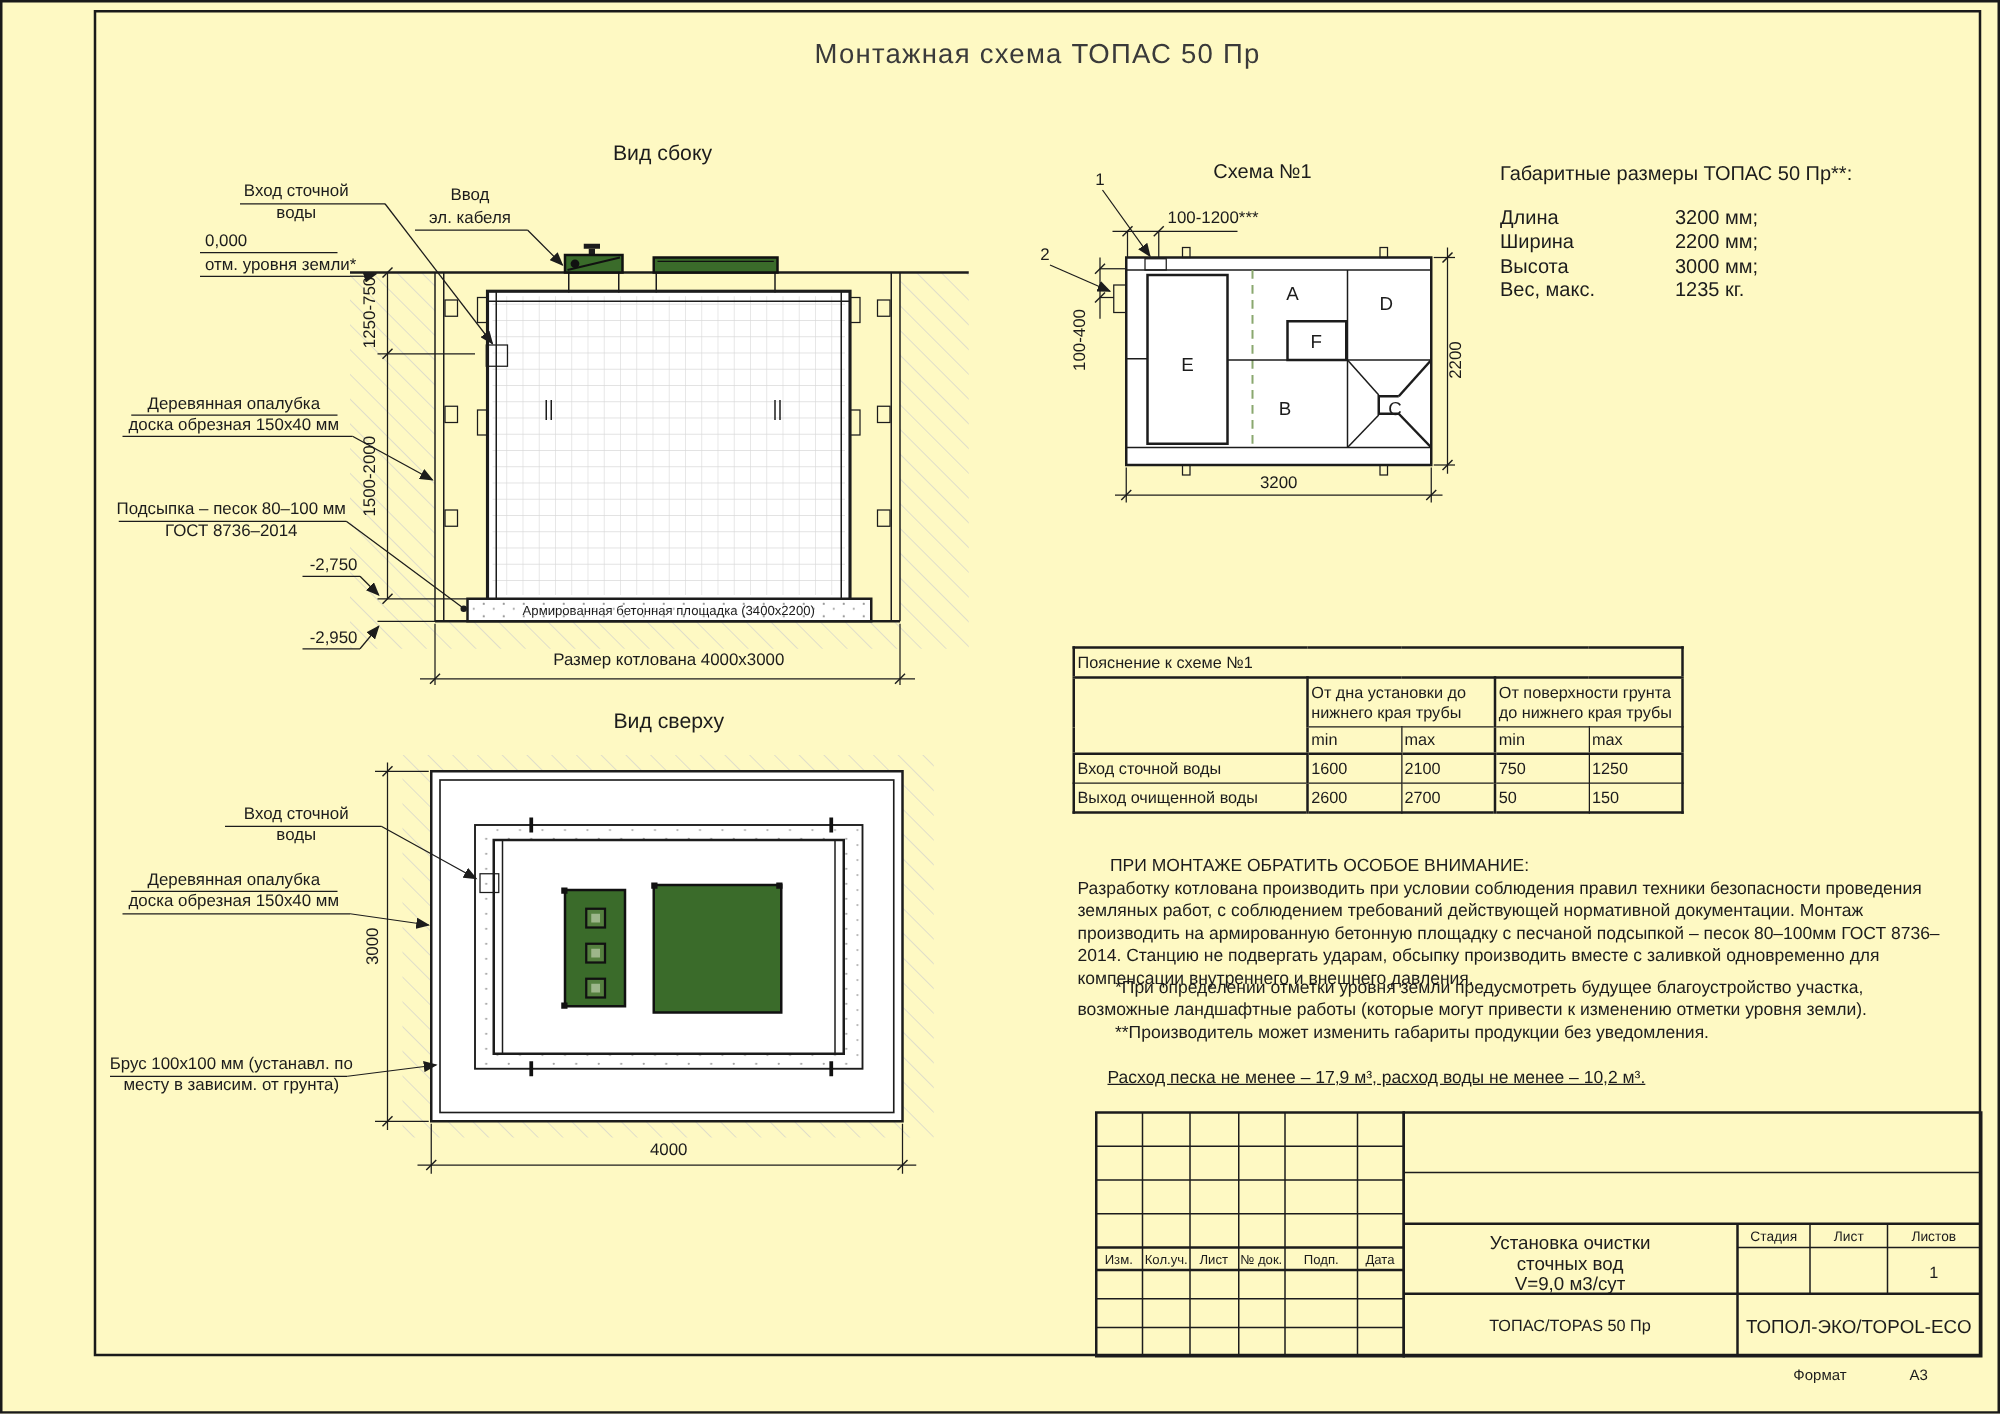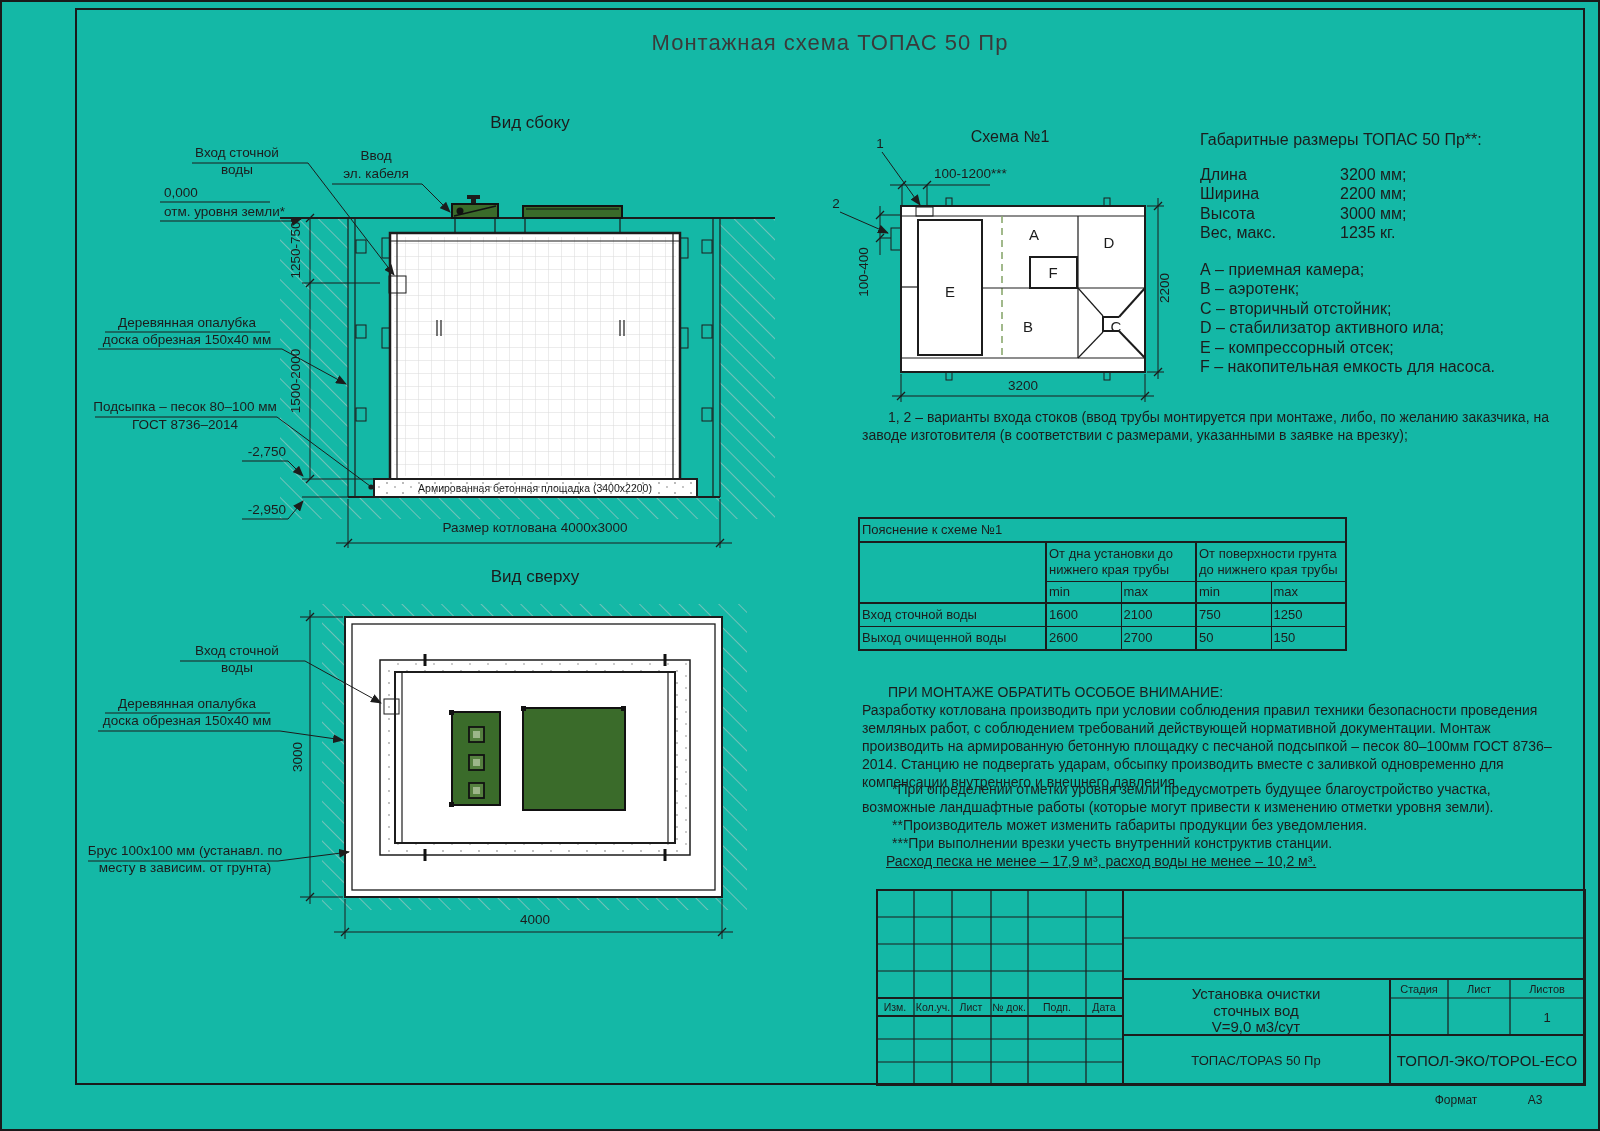--- a/index.html
+++ b/index.html
@@ -1,16 +1,16 @@
 <!DOCTYPE html>
 <html><head>
 <meta charset="utf-8">
 <style>
   html,body{margin:0;padding:0;background:#e8e8e8;}
-  .page{position:relative;width:1600px;height:1131px;background:#14b8a6;
+  .page{position:relative;width:1600px;height:1131px;background:#fef9c3;
         font-family:"Liberation Sans",sans-serif;color:#1c1c1c;outline:2px solid #1a1a1a;outline-offset:-2px;margin:0 auto;overflow:hidden;}
   .frame{position:absolute;left:75px;top:8px;width:1510px;height:1077px;border:2px solid #1a1a1a;box-sizing:border-box;}
   .abs{position:absolute;}
   .sheet-title{left:75px;top:30px;width:1510px;text-align:center;font-size:22px;letter-spacing:1px;color:#3a3a3a;}
   svg{position:absolute;overflow:visible;}
   svg text{font-family:"Liberation Sans",sans-serif;fill:#1c1c1c;}
   .mid{text-anchor:middle;}
   .st{text-anchor:start;}
   .en{text-anchor:end;}
   .lbl{font-size:17px;}
@@ -369,32 +369,23 @@
         <span>2200 мм;</span>
       </div>
     <div class="spec-row">
         <span class="sl">Высота</span>
         <span>3000 мм;</span>
       </div>
     <div class="spec-row">
         <span class="sl">Вес, макс.</span>
         <span>1235 кг.</span>
       </div>
-    <div class="legend">
-      <div>А – приемная камера;</div>
-      <div>В – аэротенк;</div>
-      <div>С – вторичный отстойник;</div>
-      <div>D – стабилизатор активного ила;</div>
-      <div>Е – компрессорный отсек;</div>
-      <div>F – накопительная емкость для насоса.</div>
-    </div>
   </div>
 
   <div class="abs tb" style="left:862px;top:408px;width:688px;">
-    <p class="ind">1, 2 – варианты входа  стоков (ввод трубы монтируется при монтаже, либо, по желанию заказчика, на заводе изготовителя (в соответствии с размерами, указанными в заявке на врезку);</p>
   </div>
 
   <table class="expl abs" style="left:858px;top:517px;">
     <colgroup>
         <col style="width:187px">
         <col style="width:75px">
         <col style="width:75px">
         <col style="width:75px">
         <col style="width:75px">
       </colgroup>
@@ -431,21 +422,20 @@
     </table>
 
   <div class="abs tb" style="left:862px;top:655px;width:692px;margin-top:28px;">
     <p class="ind">ПРИ МОНТАЖЕ ОБРАТИТЬ ОСОБОЕ ВНИМАНИЕ:</p>
     <p>Разработку котлована производить при условии соблюдения правил техники безопасности проведения земляных работ, с соблюдением требований действующей нормативной документации. Монтаж производить на армированную бетонную площадку с песчаной подсыпкой – песок 80–100мм ГОСТ 8736–2014. Станцию не подвергать ударам, обсыпку производить вместе с заливкой одновременно для компенсации внутреннего и внешнего давления.</p>
   </div>
 
   <div class="abs tb" style="left:862px;top:780px;width:692px;">
     <p class="ind30">*При определении отметки уровня земли предусмотреть будущее благоустройство участка, возможные ландшафтные работы (которые могут привести к изменению отметки уровня земли).</p>
     <p class="ind30">**Производитель может изменить габариты продукции без уведомления.</p>
-    <p class="ind30">***При выполнении врезки учесть внутренний конструктив станции.</p>
   </div>
 
   <div class="abs tb underl" style="left:886px;top:852px;width:660px;">Расход песка не менее – 17,9 м³, расход воды не менее – 10,2 м³.</div>
 
   <svg class="abs" style="left:850px;top:880px;" width="750" height="240" viewBox="0 0 750 240">
     <g stroke="#1c1c1c" fill="none">
       <rect x="27" y="10" width="246" height="195" stroke-width="2"></rect>
       <line x1="64" y1="10" x2="64" y2="205" stroke-width="1.2"></line>
       <line x1="102" y1="10" x2="102" y2="205" stroke-width="1.2"></line>
       <line x1="141" y1="10" x2="141" y2="205" stroke-width="1.2"></line>

